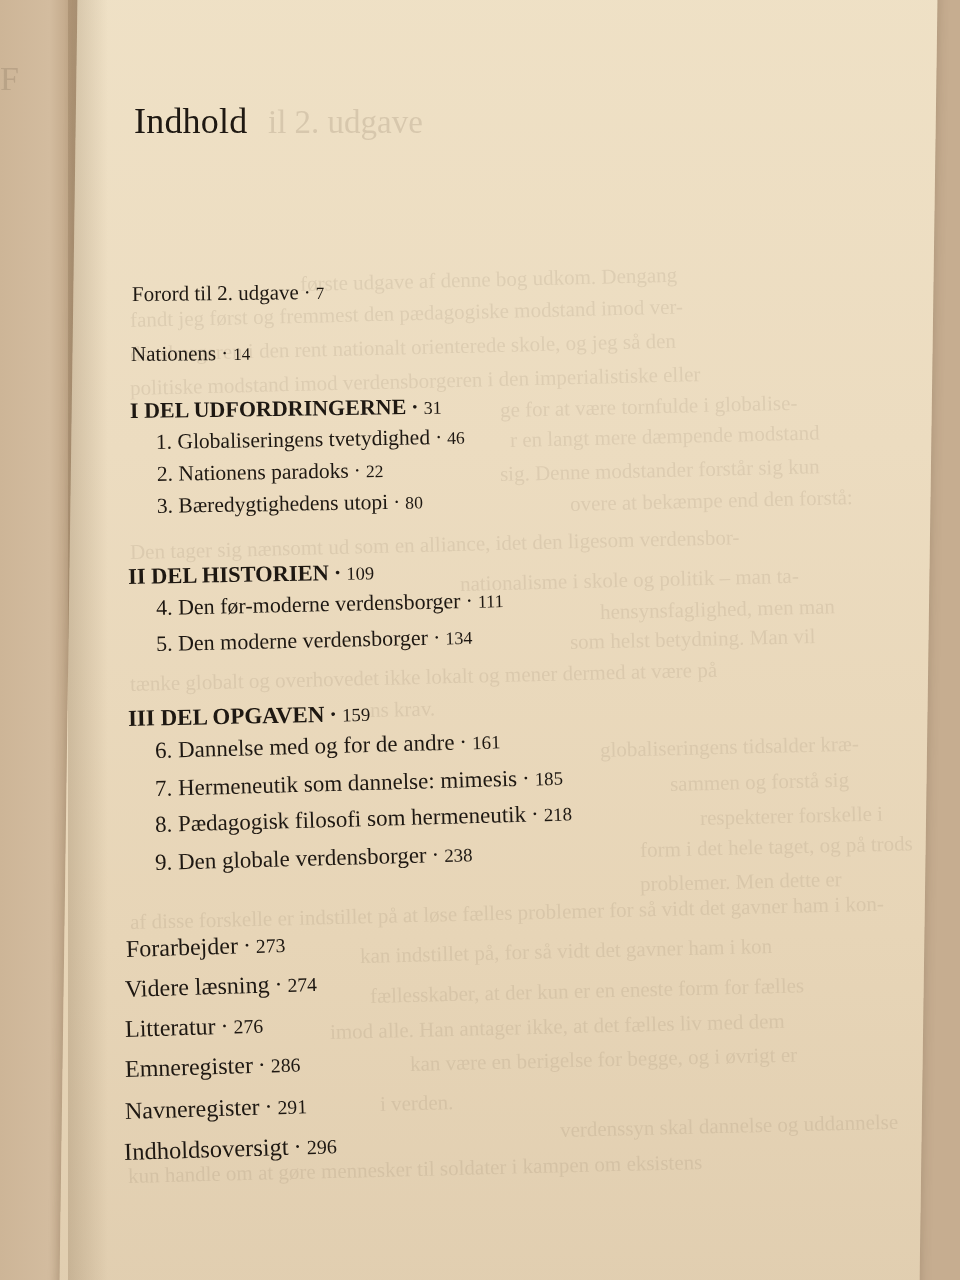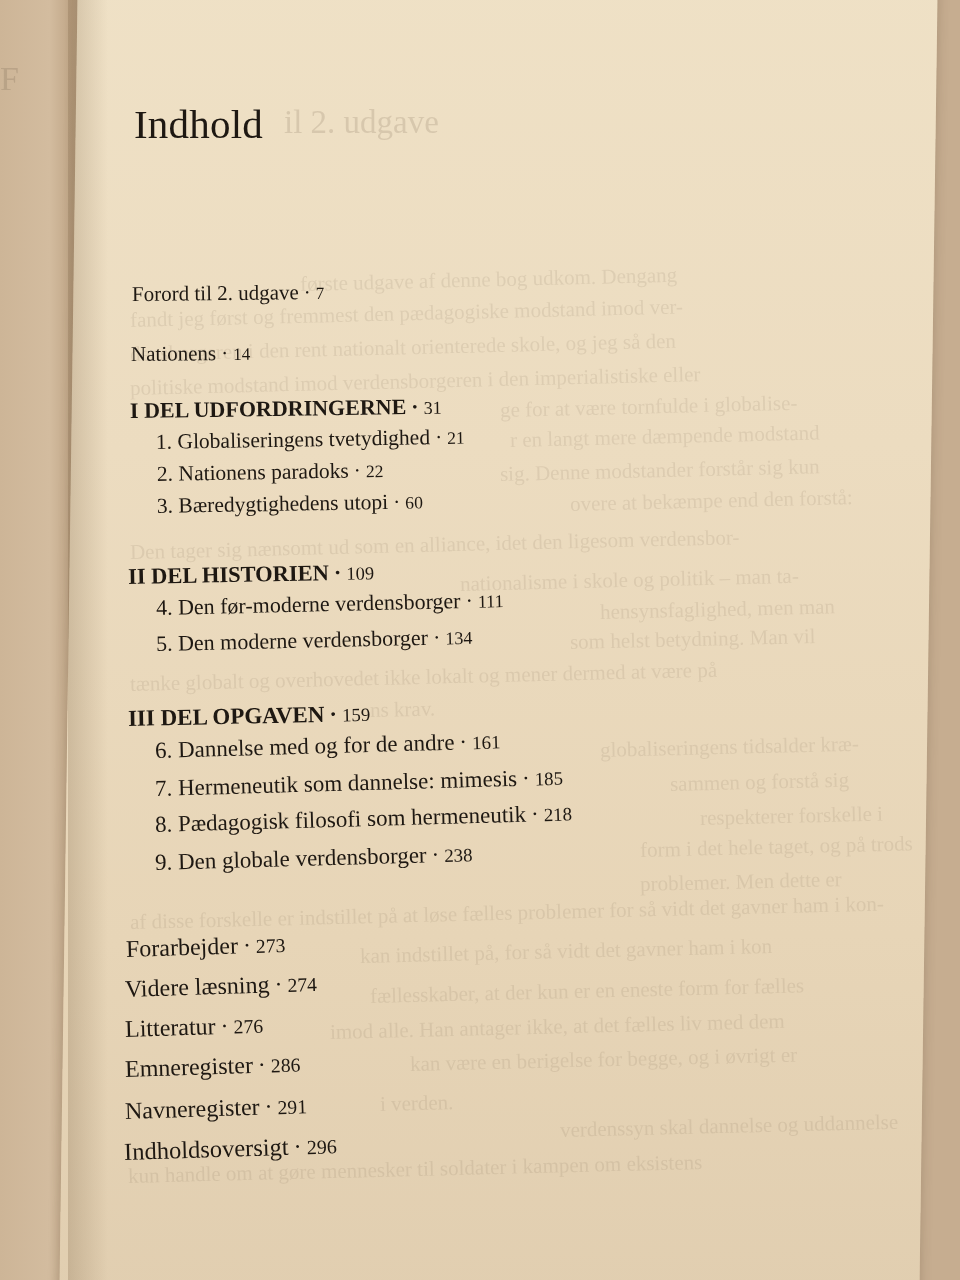--- a/index.html
+++ b/index.html
@@ -58,41 +58,40 @@
       width: 100%; height: 100%;
       font-family: "Liberation Serif", serif;
       color: rgba(90,70,50,0.10);
       pointer-events: none;
     }
     .ghost-title {
       position: absolute;
       left: 268px; top: 104px;
       font-size: 33px;
       color: rgba(90,70,50,0.15);
-      margin-left: 16px;
     }
     .ghost-line {
       position: absolute;
       left: 130px;
       font-size: 21px;
       white-space: nowrap;
       transform: rotate(-1.4deg);
       transform-origin: left center;
     }
     .toc {
       position: absolute;
       left: 0; top: 0;
       width: 960px; height: 1280px;
       font-family: "Liberation Serif", serif;
       color: #1e1812;
     }
     .title {
       position: absolute;
       left: 134px; top: 100px;
-      font-size: 41px;
+      font-size: 36px;
       letter-spacing: 0.2px;
       text-align: right;
     }
     .entry {
       position: absolute;
       white-space: nowrap;
       transform-origin: left center;
     }
     .entry .sep { padding: 0 5px; }
     .entry .pg { font-size: 0.82em; }
@@ -148,27 +147,27 @@
       <span>Forord til 2. udgave</span><span class="sep">·</span><span class="pg">7</span>
     </div>
     <div class="entry" style="left:131px;top:342px;font-size:21px;transform:rotate(-0.6deg)">
       <span>Nationens</span><span class="sep">·</span><span class="pg">14</span>
     </div>
 
     <div class="entry part" style="left:130px;top:398px;font-size:22px;transform:rotate(-0.8deg)">
       <span>I DEL UDFORDRINGERNE</span><span class="sep">·</span><span class="pg">31</span>
     </div>
     <div class="entry" style="left:156px;top:430px;font-size:21.5px;transform:rotate(-1deg)">
-      <span>1. Globaliseringens tvetydighed</span><span class="sep">·</span><span class="pg">21</span>
+      <span>1. Globaliseringens tvetydighed</span><span class="sep">·</span><span class="pg">46</span>
     </div>
     <div class="entry" style="left:157px;top:462px;font-size:21.5px;transform:rotate(-1deg)">
       <span>2. Nationens paradoks</span><span class="sep">·</span><span class="pg">22</span>
     </div>
     <div class="entry" style="left:157px;top:494px;font-size:21.5px;transform:rotate(-1deg)">
-      <span>3. Bæredygtighedens utopi</span><span class="sep">·</span><span class="pg">60</span>
+      <span>3. Bæredygtighedens utopi</span><span class="sep">·</span><span class="pg">80</span>
     </div>
 
     <div class="entry part" style="left:128px;top:564px;font-size:22.5px;transform:rotate(-1.1deg)">
       <span>II DEL HISTORIEN</span><span class="sep">·</span><span class="pg">109</span>
     </div>
     <div class="entry" style="left:156px;top:595px;font-size:22px;transform:rotate(-1.3deg)">
       <span>4. Den før-moderne verdensborger</span><span class="sep">·</span><span class="pg">111</span>
     </div>
     <div class="entry" style="left:156px;top:631px;font-size:22px;transform:rotate(-1.3deg)">
       <span>5. Den moderne verdensborger</span><span class="sep">·</span><span class="pg">134</span>

